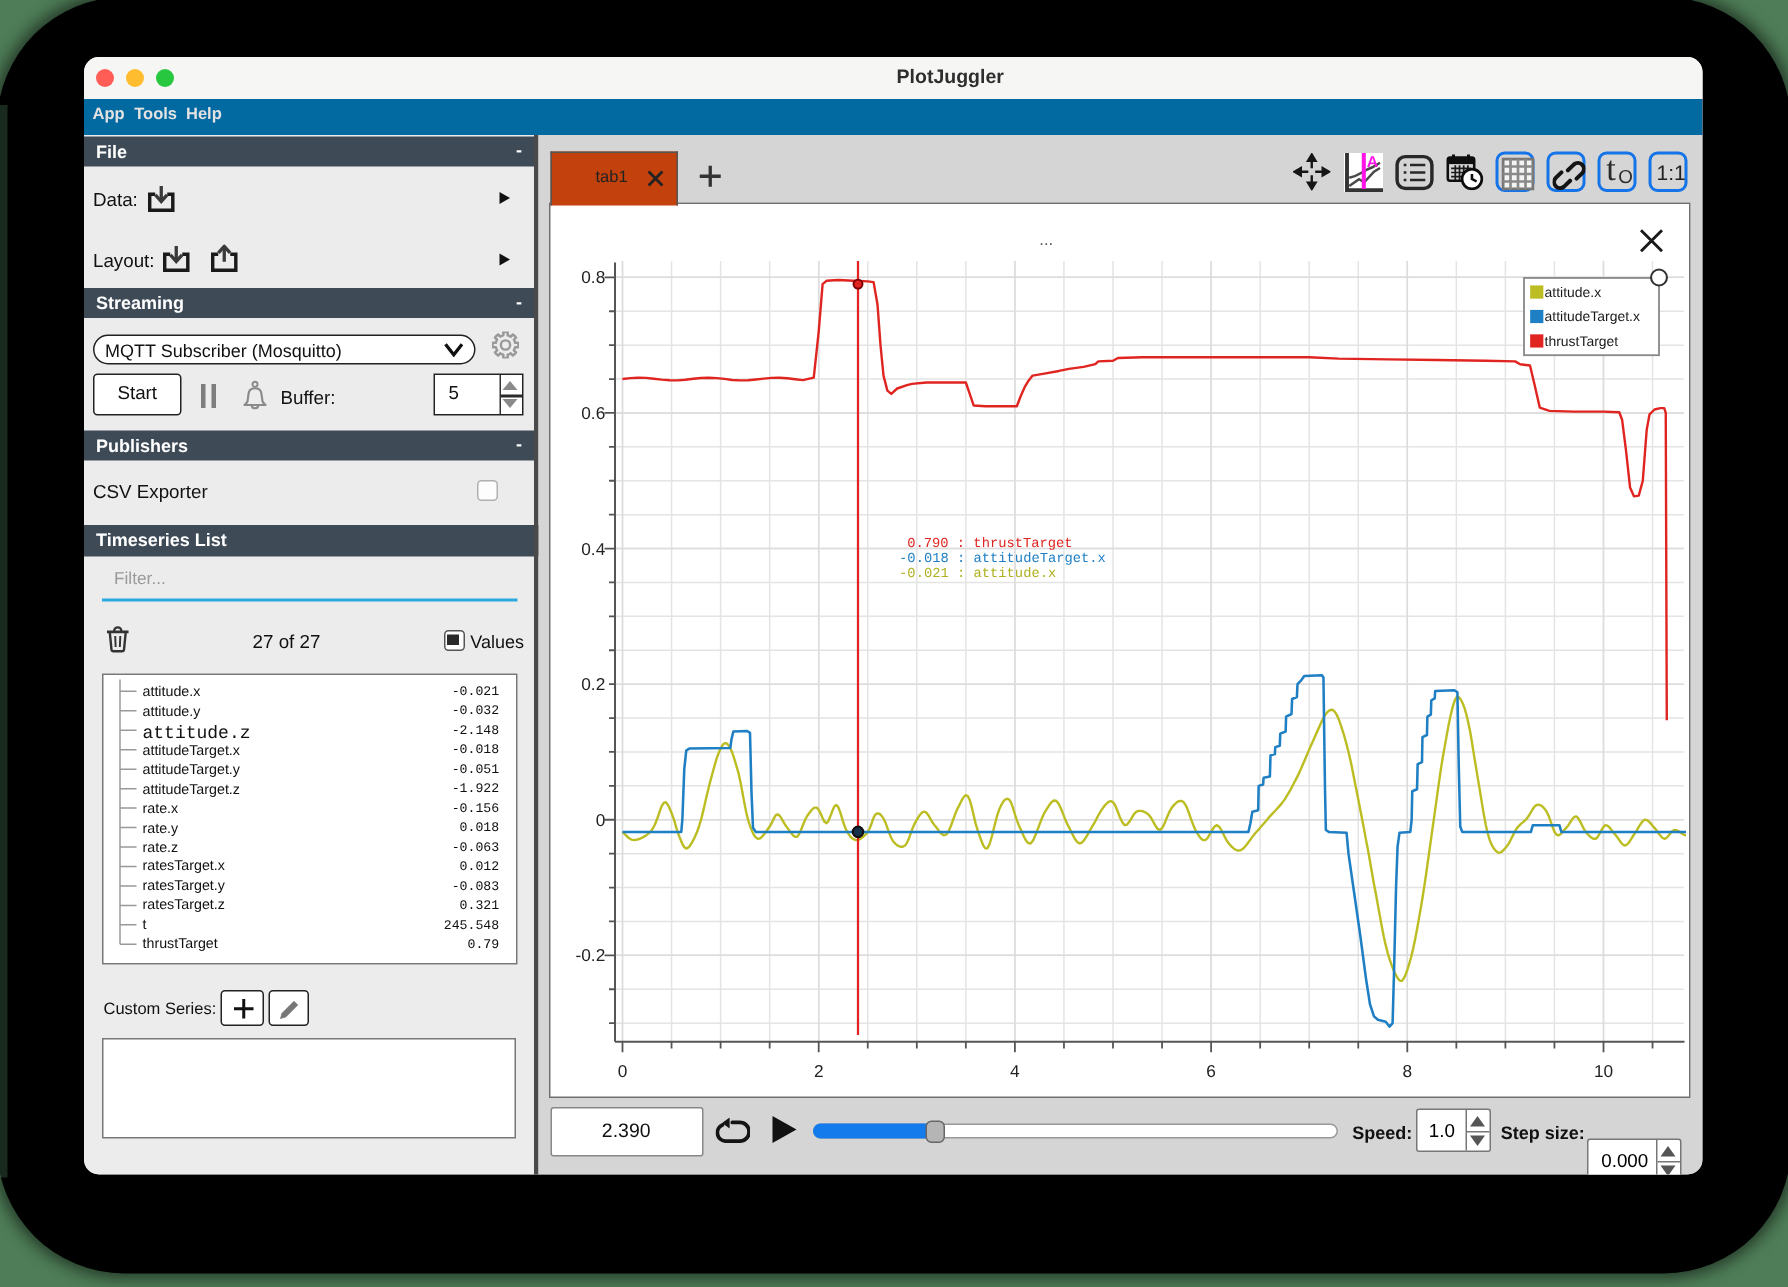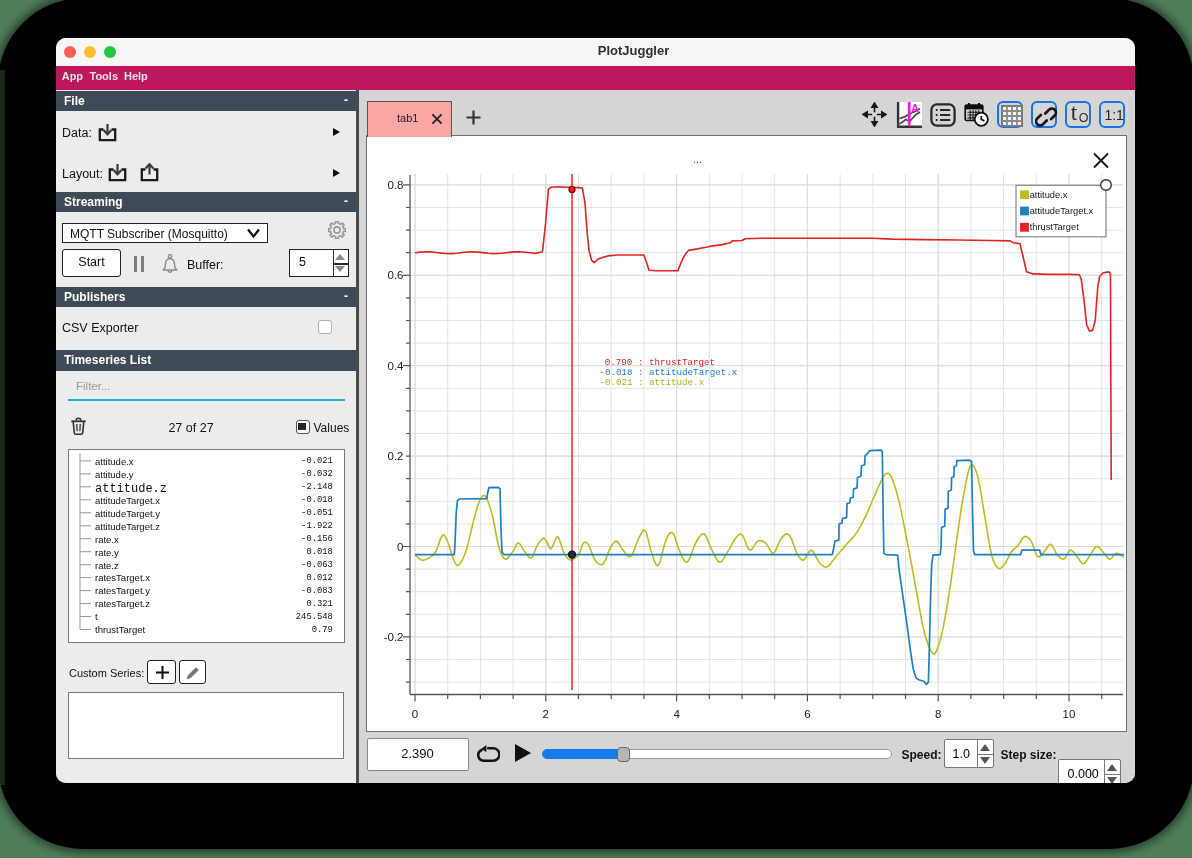--- a/index.html
+++ b/index.html
@@ -4,31 +4,31 @@
 <style>
   html,body{margin:0;padding:0;}
   body{width:1192px;height:858px;background:#4e7d57;position:relative;overflow:hidden;
        font-family:"Liberation Sans",sans-serif;}
   .abs{position:absolute;}
   #shadow{left:-2px;top:-2px;width:1196px;height:851px;background:#000;border-radius:85px;box-shadow:0 0 10px 3px rgba(0,0,0,0.55);}
   #win{left:56px;top:38px;width:1079px;height:745px;background:#ececec;border-radius:10px;overflow:hidden;}
   #titlebar{left:0;top:0;width:1079px;height:27.5px;background:#f6f6f5;padding-left:38px;}
   .tl{width:12px;height:12px;border-radius:50%;top:8px;}
   #title{width:1079px;text-align:center;top:4.5px;font-size:13px;font-weight:bold;color:#2e2e2e;}
-  #menubar{left:0;top:27.5px;width:1079px;height:24.5px;background:#be185d;color:#e3e3e3;font-size:11px;font-weight:bold;}
+  #menubar{left:0;top:27.5px;width:1079px;height:24.5px;background:#0369a1;color:#e3e3e3;font-size:11px;font-weight:bold;}
   #menubar span{position:absolute;top:5px;}
   #sidebar{left:0;top:52px;width:300px;height:693px;background:#ececec;font-size:12.5px;color:#111;}
   .hdr{left:0;width:300px;height:20.5px;background:#3e4b57;color:#fff;font-weight:bold;font-size:12px;}
   .hdr span{position:absolute;left:8px;top:3px;}
   .hdr i{position:absolute;right:8px;top:2px;font-style:normal;font-weight:bold;}
   .rarrow{width:0;height:0;border-left:7px solid #111;border-top:4.5px solid transparent;border-bottom:4.5px solid transparent;}
   #splitter{left:300px;top:52px;width:2.5px;height:693px;background:#4a4a4a;}
   #rpanel{left:302.5px;top:52px;width:776.5px;height:693px;background:#d5d5d5;}
   #pane{left:7.5px;top:45px;width:759px;height:595px;background:#fff;border:1px solid #707070;}
-  #tab{left:8.5px;top:10.5px;width:83px;height:35px;background:#fca5a5;border:1px solid #555;border-bottom:none;}
+  #tab{left:8.5px;top:10.5px;width:83px;height:35px;background:#c2410c;border:1px solid #555;border-bottom:none;}
   .btn{background:#fff;border:1.5px solid #222;border-radius:3px;box-sizing:border-box;}
   .tbtn{width:26.6px;height:27px;border:2.3px solid #1474e8;border-radius:6px;box-sizing:border-box;}
   .spin2{background:#fff;border:1px solid #777;border-radius:2px;box-sizing:border-box;text-align:right;}
 </style>
 </head>
 <body>
 <div id="shadow" class="abs"></div>
 <div class="abs" style="left:0;width:5px;top:70px;height:715px;background:rgba(78,125,87,0.33);"></div>
 <div id="win" class="abs">
   <div id="titlebar" class="abs">
@@ -63,21 +63,21 @@
     <svg class="abs" style="left:83px;top:73px;" width="21" height="19" viewBox="0 0 21 19">
       <path d="M6.5 6.5 L2.8 6.5 L2.8 17.2 L18.2 17.2 L18.2 6.5 L14.5 6.5" fill="none" stroke="#1a1a1a" stroke-width="2.3"></path>
       <path d="M10.5 11.5 L10.5 2" stroke="#3a3a3a" stroke-width="2.2"></path>
       <path d="M6.6 5.6 L10.5 1.2 L14.4 5.6" fill="none" stroke="#3a3a3a" stroke-width="2.2"></path>
     </svg>
     <div class="abs rarrow" style="left:277px;top:78.5px;"></div>
     <div class="abs hdr" style="top:101.5px;">
         <span>Streaming</span>
         <i>-</i>
       </div>
-    <div class="abs" style="left:6px;top:133px;width:206px;height:20px;background:#fff;border:1.5px solid #222;border-radius:0;box-sizing:border-box;padding-left:14px;">
+    <div class="abs" style="left:6px;top:133px;width:255px;height:20px;background:#fff;border:1.5px solid #222;border-radius:10px;box-sizing:border-box;padding-left:14px;">
       <span style="position:absolute;left:7px;top:2.5px;font-size:12px;">MQTT Subscriber (Mosquitto)</span>
       <svg style="position:absolute;right:7px;top:4px;" width="13" height="10" viewBox="0 0 13 10">
         <path d="M1 1.5 L6.5 8.5 L12 1.5" fill="none" stroke="#111" stroke-width="2.2"></path>
       </svg>
     </div>
     <svg class="abs" style="left:272px;top:131px;" width="18" height="18" viewBox="0 0 18 18">
         <path d="M17.47 7.49 A8.6 8.6 0 0 1 17.47 10.51 L15.45 10.41 A6.6 6.6 0 0 1 14.56 12.56 L16.06 13.92 A8.6 8.6 0 0 1 13.92 16.06 L12.56 14.56 A6.6 6.6 0 0 1 10.41 15.45 L10.51 17.47 A8.6 8.6 0 0 1 7.49 17.47 L7.59 15.45 A6.6 6.6 0 0 1 5.44 14.56 L4.08 16.06 A8.6 8.6 0 0 1 1.94 13.92 L3.44 12.56 A6.6 6.6 0 0 1 2.55 10.41 L0.53 10.51 A8.6 8.6 0 0 1 0.53 7.49 L2.55 7.59 A6.6 6.6 0 0 1 3.44 5.44 L1.94 4.08 A8.6 8.6 0 0 1 4.08 1.94 L5.44 3.44 A6.6 6.6 0 0 1 7.59 2.55 L7.49 0.53 A8.6 8.6 0 0 1 10.51 0.53 L10.41 2.55 A6.6 6.6 0 0 1 12.56 3.44 L13.92 1.94 A8.6 8.6 0 0 1 16.06 4.08 L14.56 5.44 A6.6 6.6 0 0 1 15.45 7.59 Z" fill="none" stroke="#999" stroke-width="1.6" stroke-linejoin="round"></path>
         <circle cx="9" cy="9" r="3.1" fill="none" stroke="#999" stroke-width="1.6"></circle>
       </svg>
     <div class="abs btn" style="left:6px;top:158.6px;width:59px;height:28.8px;">

